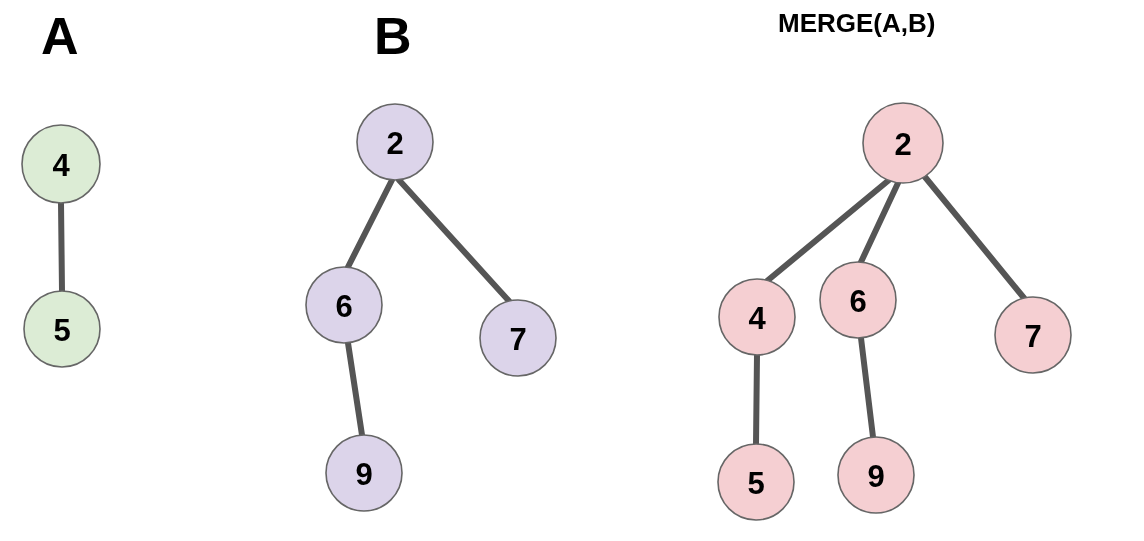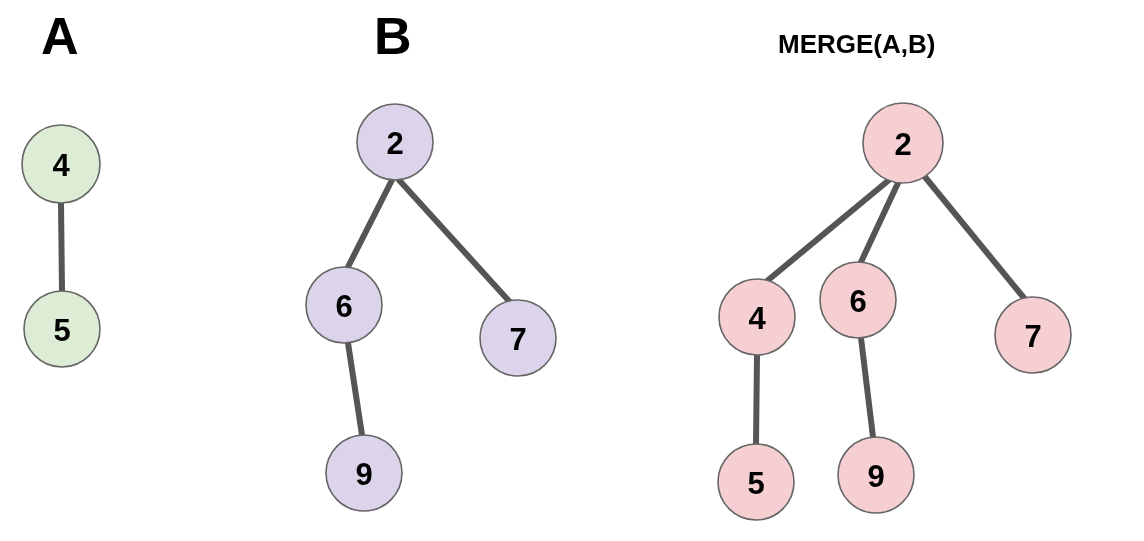--- a/index.html
+++ b/index.html
@@ -60,21 +60,21 @@
 </style>
 </head>
 <body>
 
 <div id="canvas">
 
   <div class="panel-title title-big" style="left:41px; top:10px;">A</div>
 
   <div class="panel-title title-big" style="left:374px; top:10px;">B</div>
 
-  <div class="panel-title title-small" style="left:778px; top:31px;">MERGE(A,B)</div>
+  <div class="panel-title title-small" style="left:778px; top:10px;">MERGE(A,B)</div>
 
   <svg class="graph-layer" viewBox="0 0 1144 541">
 
     <g>
       <line class="edge" x1="61" y1="203" x2="62" y2="291"></line>
     </g>
 
     <g>
       <g>
         <circle class="node-circle" cx="61" cy="164" r="39" fill="#dcecd5"></circle>

